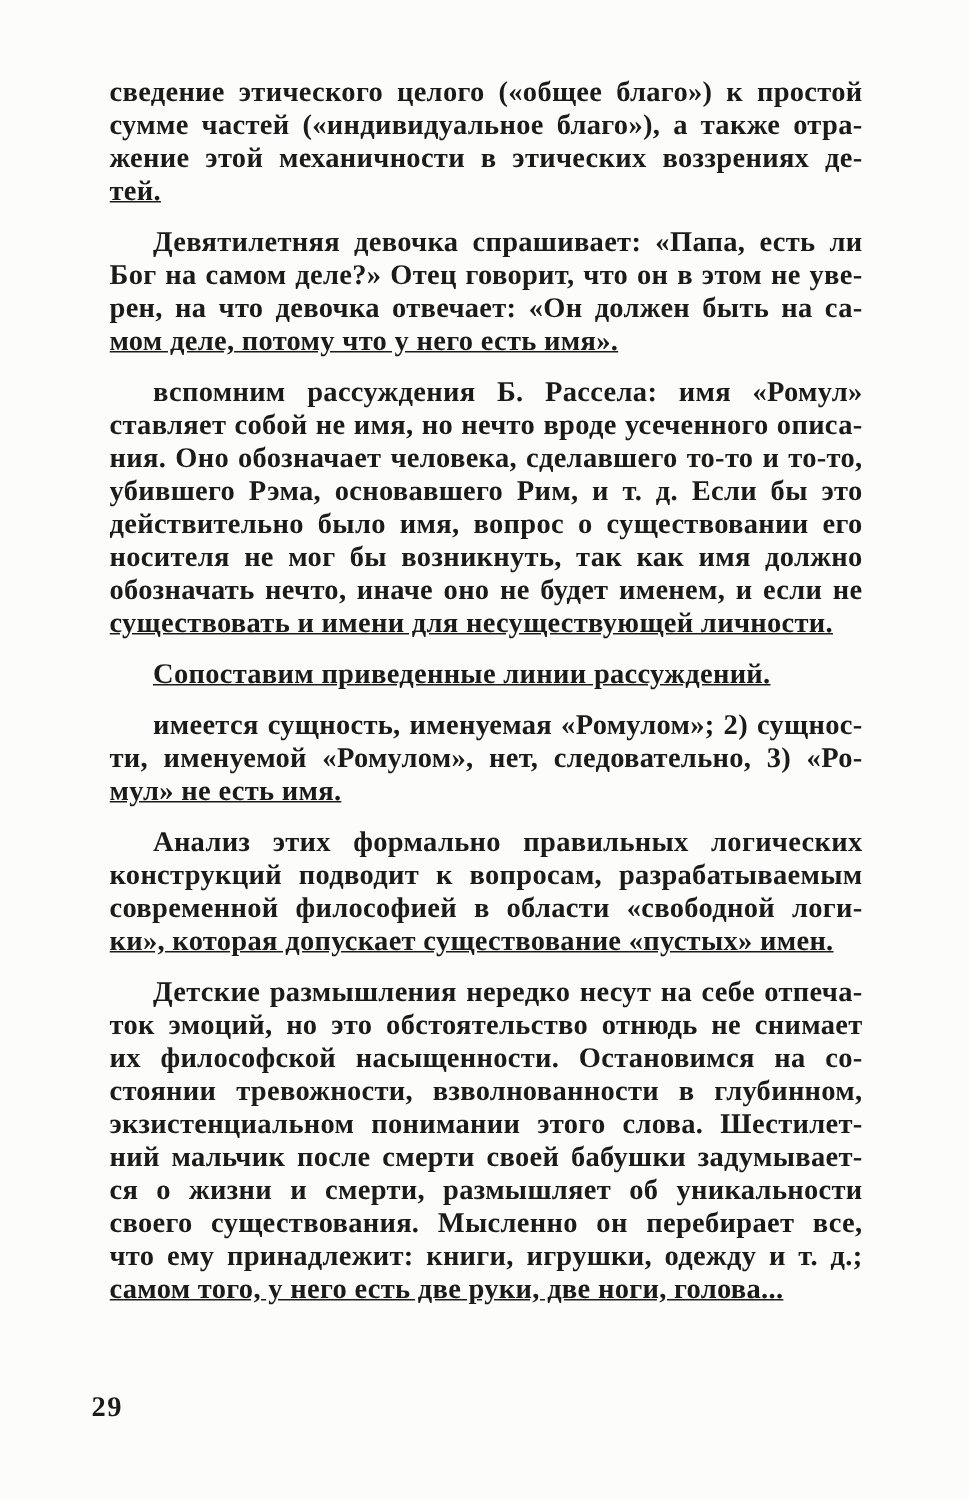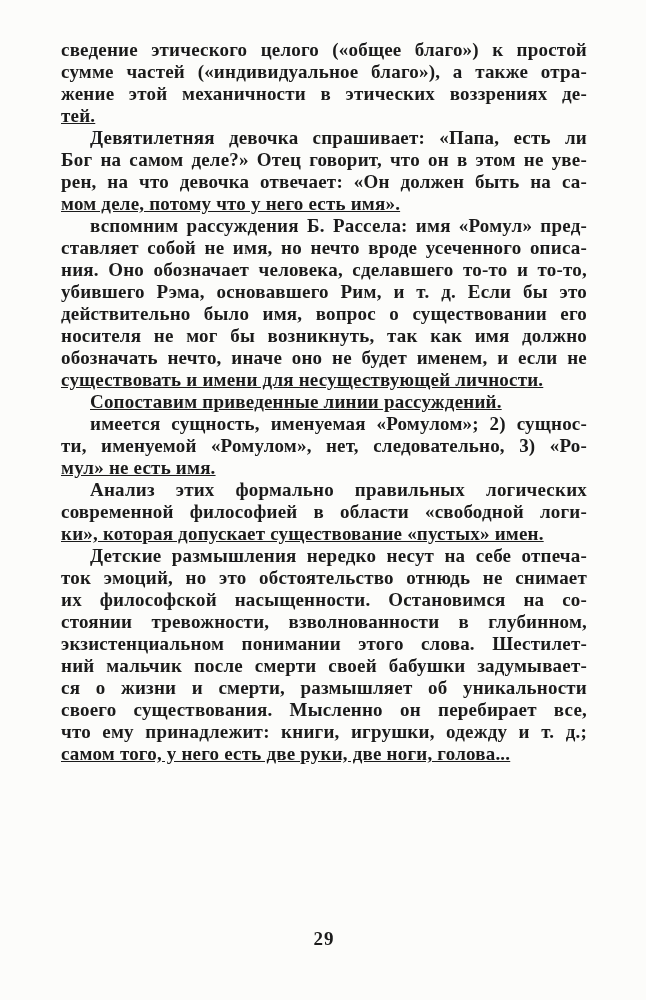--- a/index.html
+++ b/index.html
@@ -19,40 +19,39 @@
   .text-block {
     position: absolute;
     left: 61px;
     top: 39px;
     width: 526px;
     font-size: 19px;
     font-weight: 700;
     line-height: 22px;
     letter-spacing: 0.2px;
   }
-  .para { margin: 0; padding: 0; }
+  .para { margin: 12px; padding: 0; }
   .line {
     height: 22px;
     overflow: hidden;
     text-align: justify;
     text-align-last: justify;
   }
   .line.last {
     text-align-last: left;
     text-decoration: underline;
   }
   .para.indent .line:first-child {
     text-indent: 29px;
   }
   .page-number {
     position: absolute;
     left: 61px;
     width: 526px;
     top: 928px;
-    text-align: center;
     font-size: 19px;
     font-weight: 700;
     letter-spacing: 1px;
   }
 </style>
 </head>
 <body>
 
 <div class="page">
   <div class="text-block">
@@ -81,20 +80,21 @@
       <div class="para indent">
         <div class="line last">Сопоставим приведенные линии рассуждений.</div>
       </div>
       <div class="para indent">
         <div class="line">имеется сущность, именуемая «Ромулом»; 2) сущнос-</div>
         <div class="line">ти, именуемой «Ромулом», нет, следовательно, 3) «Ро-</div>
         <div class="line last">мул» не есть имя.</div>
       </div>
       <div class="para indent">
         <div class="line">Анализ этих формально правильных логических</div>
+        <div class="line">конструкций подводит к вопросам, разрабатываемым</div>
         <div class="line">современной философией в области «свободной логи-</div>
         <div class="line last">ки», которая допускает существование «пустых» имен.</div>
       </div>
       <div class="para indent">
         <div class="line">Детские размышления нередко несут на себе отпеча-</div>
         <div class="line">ток эмоций, но это обстоятельство отнюдь не снимает</div>
         <div class="line">их философской насыщенности. Остановимся на со-</div>
         <div class="line">стоянии тревожности, взволнованности в глубинном,</div>
         <div class="line">экзистенциальном понимании этого слова. Шестилет-</div>
         <div class="line">ний мальчик после смерти своей бабушки задумывает-</div>

